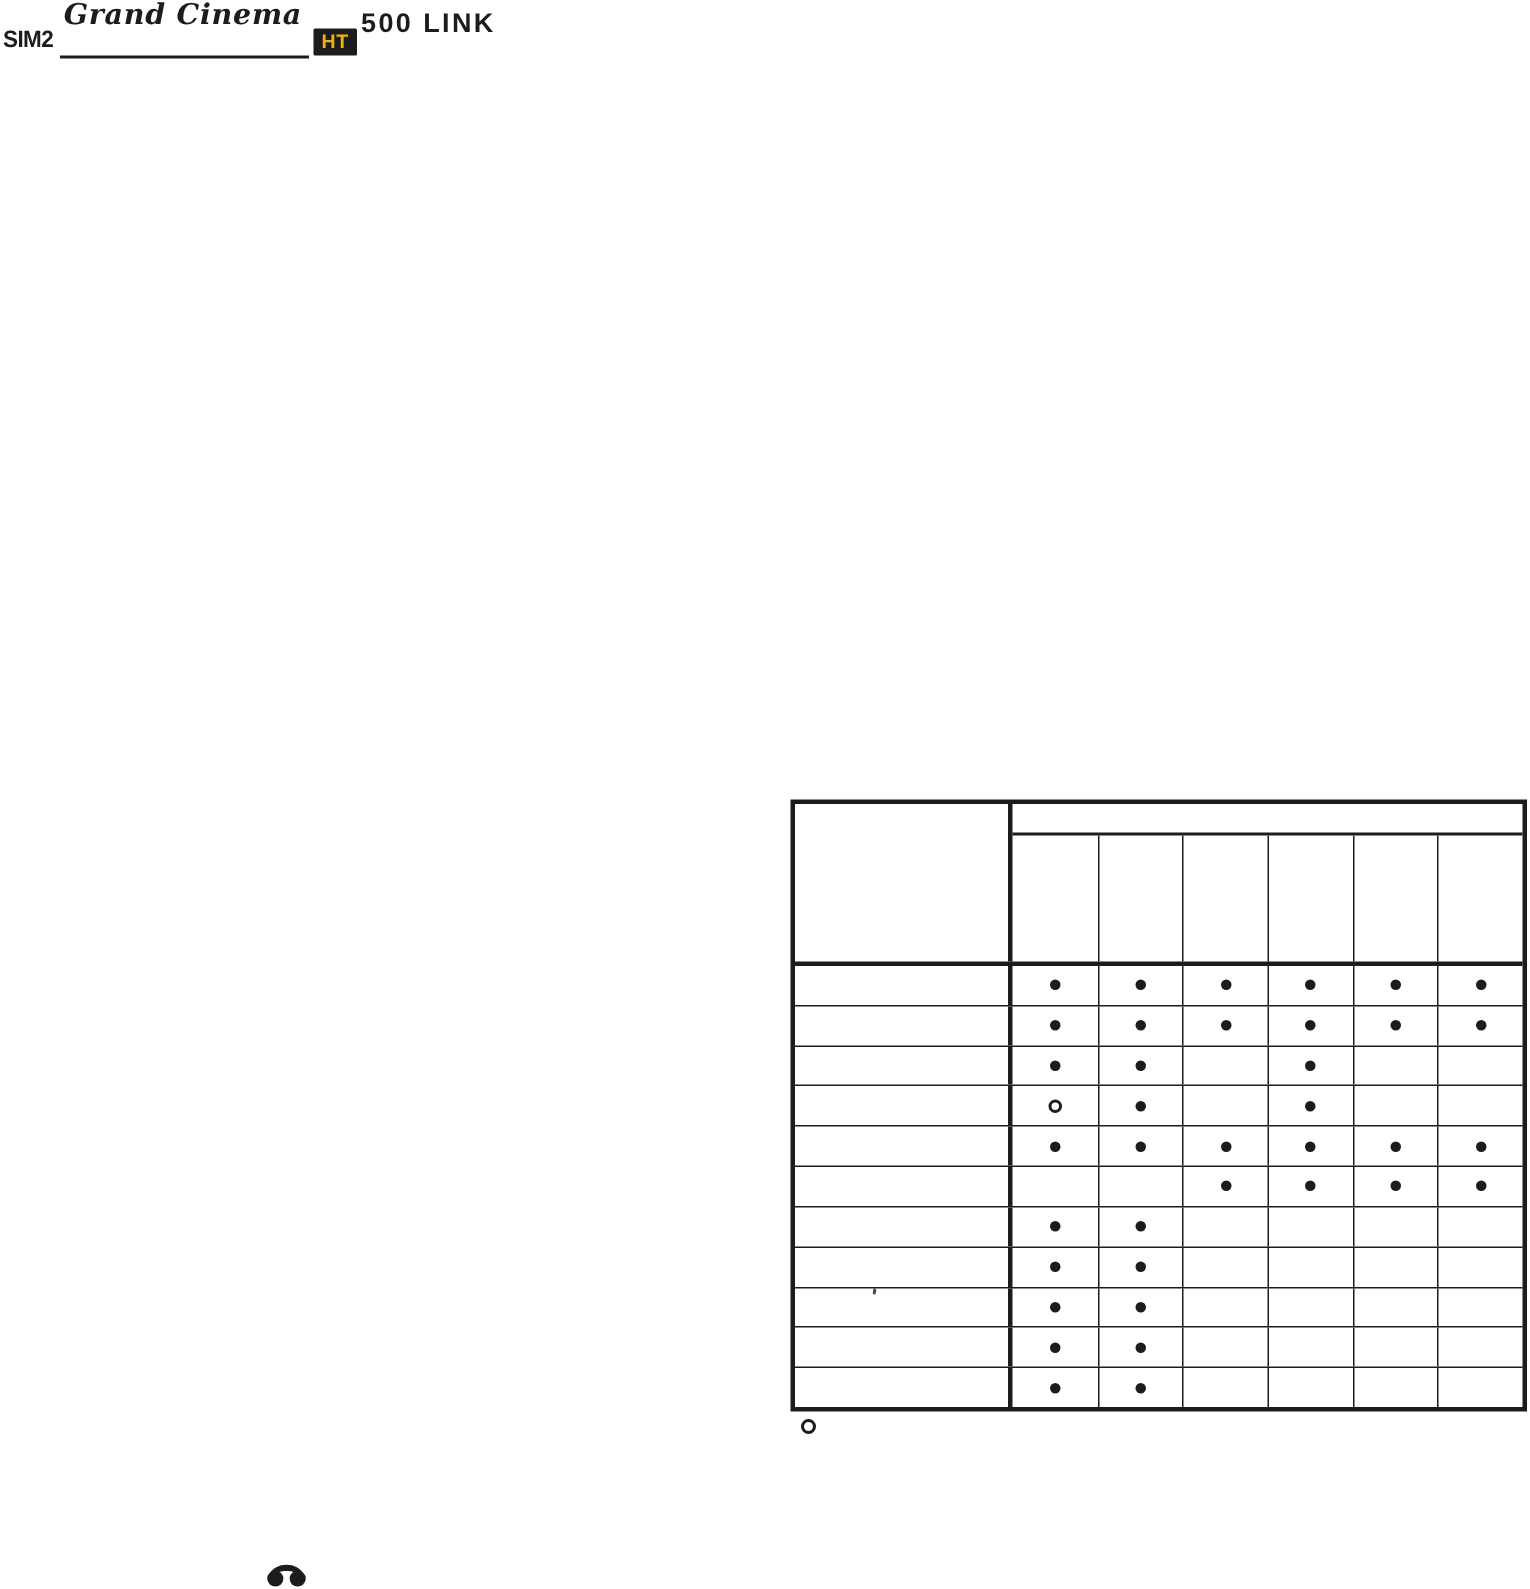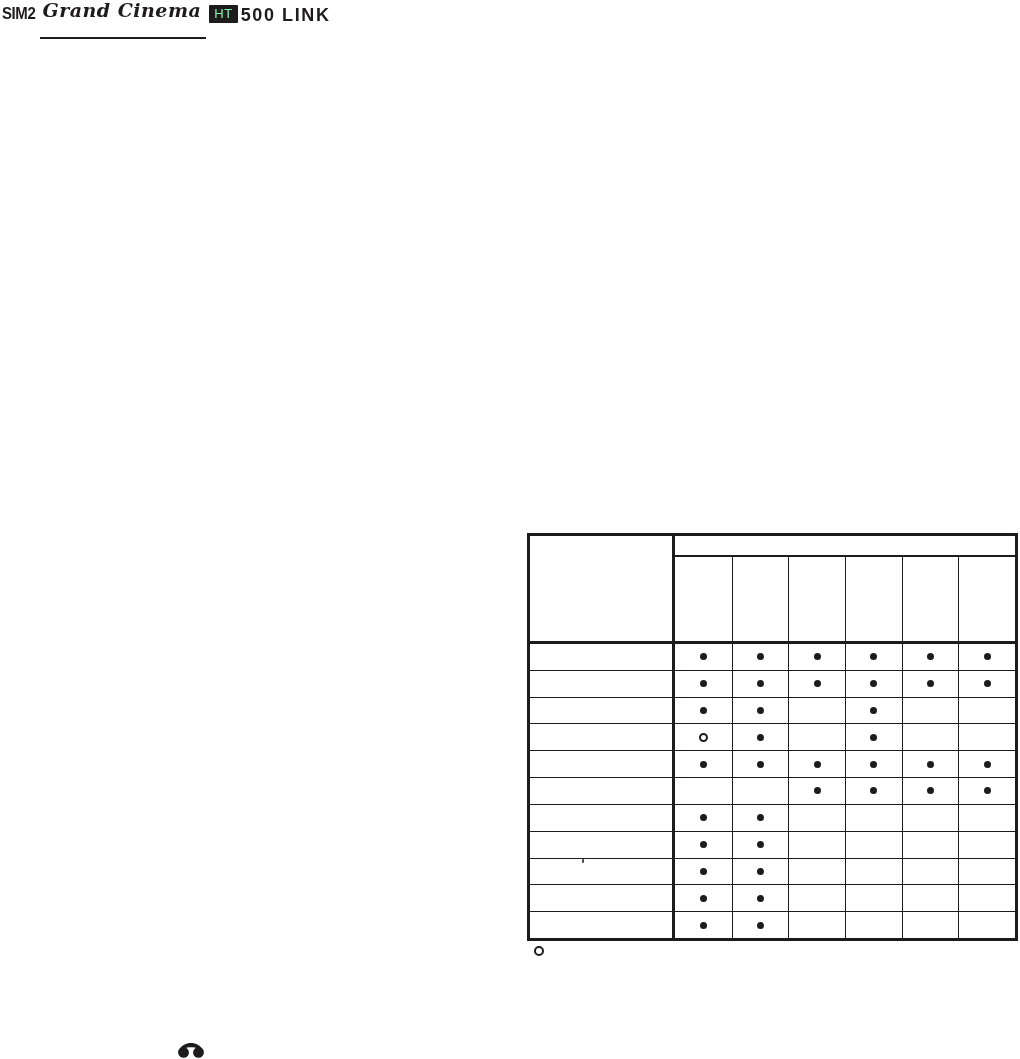--- a/index.html
+++ b/index.html
@@ -8,31 +8,31 @@
   .page {
     position:relative; width:1020px; height:1059px;
     background:#ffffff; overflow:hidden;
     font-family:"Liberation Sans", sans-serif; color:var(--ink);
   }
 
   
   .logo { position:absolute; top:1px; left:2px; display:flex; align-items:flex-start; }
   .brand {
     font-weight:bold; font-size:15px; letter-spacing:-0.4px;
-    margin-top:3px; transform:scaleY(1.05); transform-origin:top left;text-align:right;
+    margin-top:17px; transform:scaleY(1.05); transform-origin:top left;text-align:right;
   }
   .script {
     margin-left:5px; font-family:"DejaVu Serif", serif;
     font-style:italic; font-weight:bold; font-size:19px; line-height:18px;
     letter-spacing:0.5px; padding:0 5px 18px 2px;
     border-bottom:2.5px solid var(--ink); white-space:nowrap;
   }
   .ht-badge {
-    margin-left:3px; margin-top:4px; background:var(--ink); color:#86efac;
-    font-weight:normal; font-size:13px; letter-spacing:0.5px;
+    margin-left:3px; margin-top:18px; background:var(--ink); color:#eab308;
+    font-weight:bold; font-size:13px; letter-spacing:0.5px;
     padding:1px 5px 2px 5px; border-radius:1px; line-height:15px;
   }
   .model {
     margin-left:3px; margin-top:4px; font-weight:bold; font-size:18px;
     letter-spacing:1.6px; white-space:nowrap;text-align:center;
   }
 
   
   .matrix {
     position:absolute; left:527px; top:533px; width:491px; height:408px;

